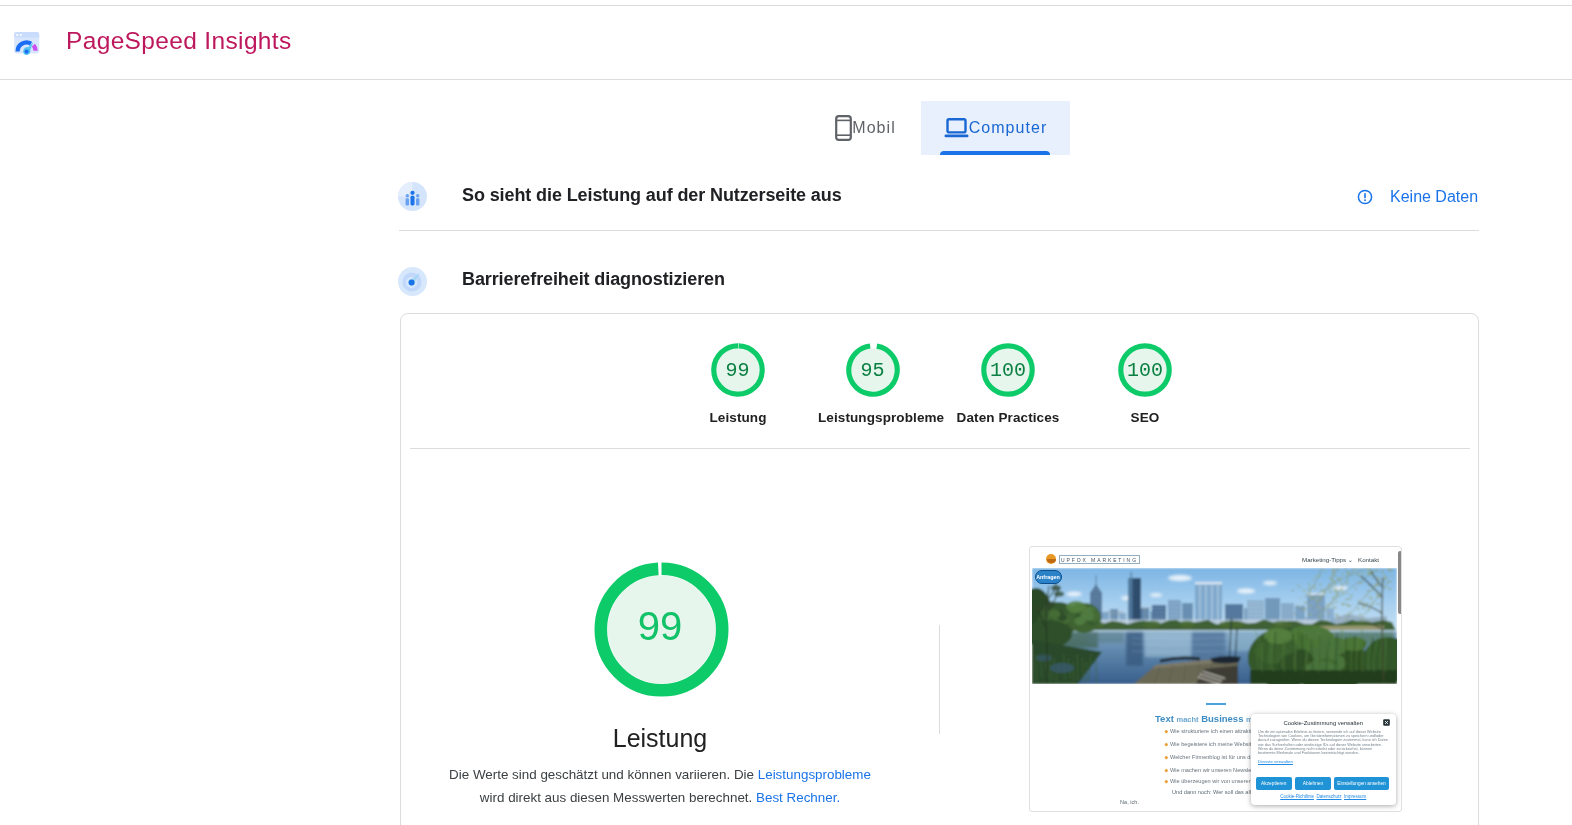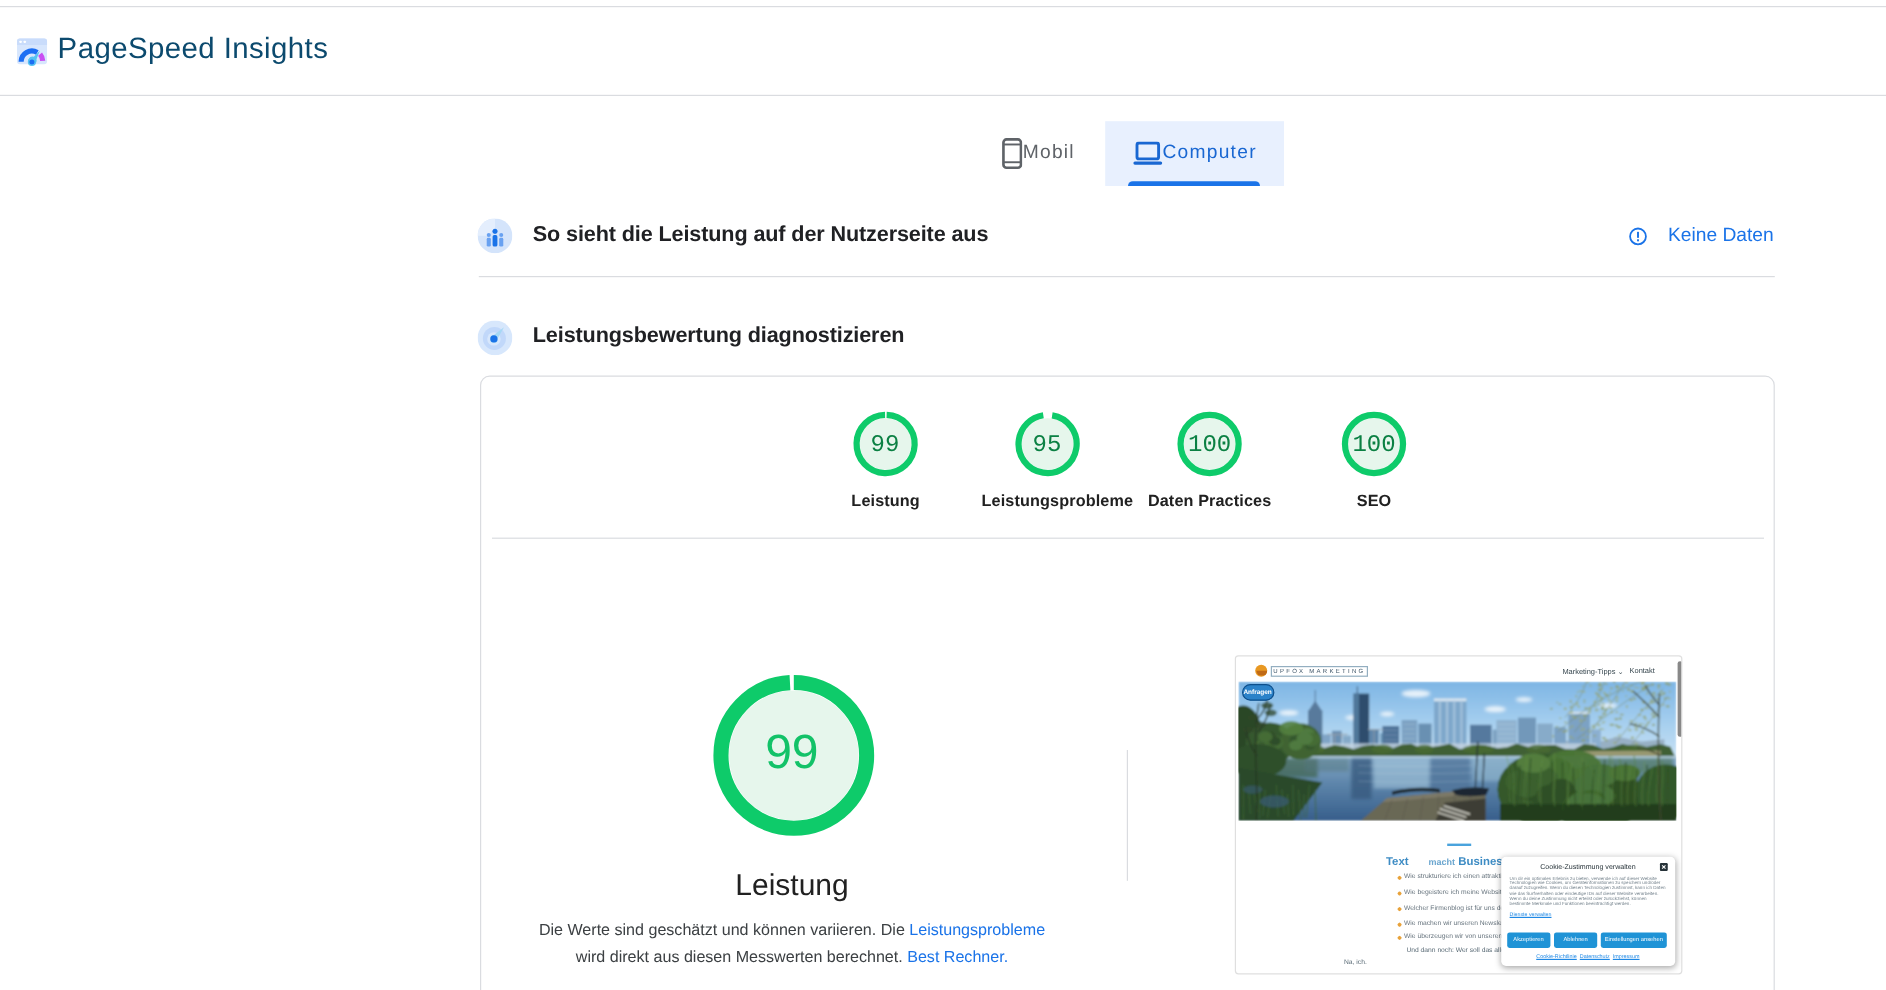--- a/index.html
+++ b/index.html
@@ -2,29 +2,29 @@
 <html><head>
 <meta charset="utf-8">
 <style>
   * { margin:0; padding:0; box-sizing:border-box; }
   html,body { width:1572px; height:825px; background:#fff; overflow:hidden;
     font-family:"Liberation Sans", sans-serif; }
   .abs { position:absolute; }
   body { position:relative; }
   .topline { position:absolute; left:0; top:5px; width:1572px; height:1px; background:#dadce0; }
   .hdrline { position:absolute; left:0; top:79px; width:1572px; height:1px; background:#dadce0; }
-  .hdr-title { position:absolute; left:48px; top:27px; font-size:24.5px; color:#0c4a6e; letter-spacing:0.35px; }
+  .hdr-title { position:absolute; left:66px; top:27px; font-size:24.5px; color:#be185d; letter-spacing:0.35px; }
   
   .tab { position:absolute; top:101px; height:54px; display:flex; align-items:center; justify-content:center; }
   .tab-mobil { left:810px; width:111px; color:#5f6368; }
   .tab-comp  { left:921px; width:149px; background:#e8f0fe; color:#1967d2; }
   .tab-label { font-size:16px; font-weight:normal; letter-spacing:1.05px; }
   .tab-underline { position:absolute; left:19px; bottom:0; width:110px; height:4px; background:#1a73e8; border-radius:4px 4px 0 0; }
   
-  .sec-title { position:absolute; left:444px; font-size:18px; font-weight:bold; color:#202124; letter-spacing:-0.1px; }
+  .sec-title { position:absolute; left:462px; font-size:18px; font-weight:bold; color:#202124; letter-spacing:-0.1px; }
   .divider1 { position:absolute; left:399px; top:230px; width:1080px; height:1px; background:#dadce0; }
   .keine { position:absolute; left:1390px; top:188px; font-size:16px; color:#1a73e8; }
   
   .card { position:absolute; left:400px; top:313px; width:1079px; height:560px; border:1px solid #dadce0; border-radius:8px; background:#fff; }
   .card-div { position:absolute; left:9px; top:134px; width:1060px; height:1px; background:#dadce0; }
   .vdiv { position:absolute; left:538px; top:311px; width:1px; height:109px; background:#dadce0; }
   
   .gauge { position:absolute; top:28px; width:110px; text-align:center; }
   .gauge svg { display:block; margin:0 auto; }
   .gauge-label { margin-top:12px; font-size:13.5px; font-weight:bold; color:#212121; letter-spacing:0.1px; }
@@ -93,21 +93,21 @@
 <div class="divider1"></div>
 
 <svg class="abs" style="left:398px; top:267px;" width="29" height="29" viewBox="0 0 29 29">
   <circle cx="14.5" cy="14.5" r="14.5" fill="#d7e7fc"></circle>
   <circle cx="14" cy="15" r="9.6" fill="#c1d8fa"></circle>
   <circle cx="13.6" cy="15.4" r="5.6" fill="#d7e7fc"></circle>
   <path d="M22 5.8 L15.5 17.1 L11.7 13.7 Z" fill="#a5d8f5"></path>
   <circle cx="13.6" cy="15.4" r="3.3" fill="#a5d8f5"></circle>
   <circle cx="13.6" cy="15.4" r="3" fill="#1a73e8"></circle>
 </svg>
-<div class="sec-title" style="top:269px;">Leistungsbewertung diagnostizieren</div>
+<div class="sec-title" style="top:269px;">Barrierefreiheit diagnostizieren</div>
 
 <div class="card">
   <div class="card-div"></div>
   <div class="vdiv"></div>
 
   <div class="gauge" style="left:282px;">
     <svg width="56" height="56" viewBox="0 0 56 56">
       <circle cx="28" cy="28" r="21.5" fill="#e6f6ec"></circle>
       <circle cx="28" cy="28" r="24.2" fill="none" stroke="#0ecb6a" stroke-width="5.2" stroke-dasharray="150.5 152.1" transform="rotate(-88 28 28)"></circle>
       <text class="gauge-num" x="27.5" y="33.5" text-anchor="middle">99</text>
@@ -614,21 +614,21 @@
 <path d="M352 116 C350 78 349 44 351 10 M351 30 C344 22 337 15 329 8 M351 46 C343 40 335 37 326 35 M352 62 C346 58 340 56 332 55 M351 20 C346 14 342 9 339 3" stroke="#3f442e" stroke-width="1.1" fill="none"></path>
 </g>
 </g>
 </svg>
 
   <div class="abs" style="left:4.5px; top:23px; width:27px; height:13.5px; background:#2b82c9; border:1.6px solid #0d4f8c; border-radius:8px; color:#fff; font-size:5.4px; font-weight:bold; display:flex; align-items:center; justify-content:center;">Anfragen</div>
 
   <div class="abs" style="left:368px; top:4px; width:3.5px; height:63px; background:#888; border-radius:2px;"></div>
 
   <div class="abs" style="left:176px; top:156px; width:20px; height:2px; background:#4aa3dd;"></div>
-  <div class="abs" style="left:125px; top:166px; font-size:9.5px; font-weight:bold; color:#3e8cc4; white-space:nowrap;">Text <span style="font-size:7.5px; color:#6ba6cf;margin-left:14px;">macht</span> Business <span style="font-size:7.5px; color:#6ba6cf;">macht Erfolg</span></div>
+  <div class="abs" style="left:125px; top:166px; font-size:9.5px; font-weight:bold; color:#3e8cc4; white-space:nowrap;">Text <span style="font-size:7.5px; color:#6ba6cf;">macht</span> Business <span style="font-size:7.5px; color:#6ba6cf;">macht Erfolg</span></div>
   <div class="abs bl" style="top:181px;">Wie strukturiere ich einen attraktiven S</div>
   <div class="abs bl" style="top:194px;">Wie begeistere ich meine Website-Be</div>
   <div class="abs bl" style="top:207px;">Welcher Firmenblog ist für uns der pas</div>
   <div class="abs bl" style="top:220px;">Wie machen wir unseren Newsletter e</div>
   <div class="abs bl" style="top:231px;">Wie überzeugen wir von unseren Pro</div>
   <div class="abs" style="left:142px; top:242px; font-size:5.6px; color:#5a6b76;">Und dann noch: Wer soll das alles tex</div>
   <div class="abs" style="left:90px; top:252px; font-size:5.6px; color:#5a6b76;">Na, ich.</div>
 
   <div class="abs" style="left:221px; top:167px; width:144.5px; height:90.5px; background:#fff; border-radius:4px; box-shadow:0 1px 5px rgba(0,0,0,0.35);">
     <div style="text-align:center; margin-top:6px; font-size:5.9px; color:#263238;">Cookie-Zustimmung verwalten</div>

